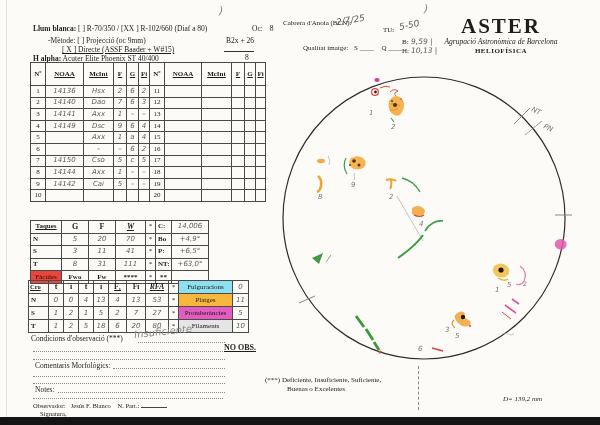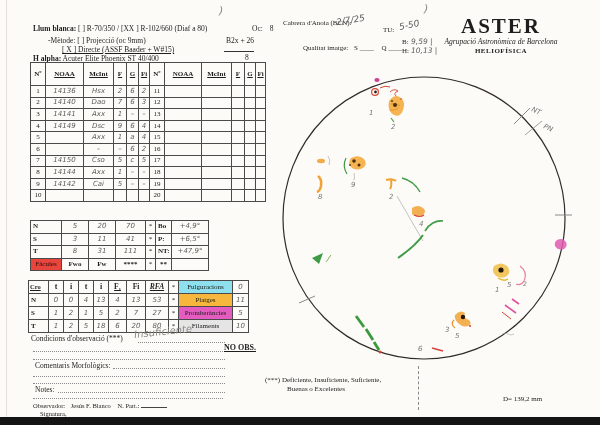--- a/index.html
+++ b/index.html
@@ -251,20 +251,29 @@
     <colgroup>
         <col style="width:31px">
         <col style="width:27px">
         <col style="width:27px">
         <col style="width:30px">
         <col style="width:10px">
         <col style="width:16px">
         <col style="width:37px">
       </colgroup>
     <tbody>
+        <tr style="height:12.6px;">
+      <th class="u" style="font-size:7px;">Taques</th>
+      <th style="font-size:8px;">G</th>
+      <th style="font-size:8px;">F</th>
+      <th class="u i" style="font-size:8px;">W</th>
+      <td>*</td>
+      <th style="text-align:left;padding-left:2px;">C:</th>
+      <td class="hwc">14,006</td>
+    </tr>
     <tr style="height:12.6px;">
       <th style="text-align:left;padding-left:2px;">N</th>
       <td class="hwc">5</td>
           <td class="hwc">20</td>
           <td class="hwc">70</td>
       <td>*</td>
       <th style="text-align:left;padding-left:2px;">Bo</th>
       <td class="hwc">+4,9°</td>
     </tr>
     <tr style="height:12.6px;">
@@ -276,21 +285,21 @@
       <th style="text-align:left;padding-left:2px;">P:</th>
       <td class="hwc">+6,5°</td>
     </tr>
     <tr style="height:12.6px;">
       <th style="text-align:left;padding-left:2px;">T</th>
       <td class="hwc">8</td>
           <td class="hwc">31</td>
           <td class="hwc">111</td>
       <td>*</td>
       <th style="text-align:left;padding-left:2px;">NT:</th>
-      <td class="hwc">+47,9°</td>
+      <td class="hwc">+63,0°</td>
     </tr>
     <tr style="height:12.6px;">
       <td class="lg bg-red">Fàcules</td>
       <th>Fwo</th>
       <th>Fw</th>
       <th>****</th>
       <td>*</td>
       <th>**</th>
       <td></td>
     </tr>
@@ -386,21 +395,21 @@
   <div class="abs" style="left:33px;top:402px;font-size:6.5px;">
     <span>Observador:</span>
     <span style="margin-left:4px;">Jesús F. Blanco</span>
     <span style="margin-left:5px;">N. Part.:</span>
     <span class="blank" style="width:26px;"></span>
   </div>
   <div class="abs" style="left:40px;top:410px;font-size:6.5px;">Signatura,</div>
 
   <div class="abs" style="left:265px;top:376px;font-size:7px;">(***) Deficiente, Insuficiente, Suficiente,</div>
   <div class="abs" style="left:287px;top:385px;font-size:7px;">Buenas o Excelentes</div>
-  <div class="abs" style="left:503px;top:395px;font-size:7px;">D= 139,2 mm</div>
+  <div class="abs" style="left:503px;top:395px;font-size:7px;font-style:italic;">D= 139,2 mm</div>
   <div class="abs" style="left:418px;top:366px;height:44px;width:0;border-left:1px dashed #8a8a8a;"></div>
 
   <svg style="position:absolute;left:274px;top:68px;" width="300" height="300" viewBox="0 0 300 300">
     <circle cx="150" cy="150" r="141" fill="none" stroke="#2e2b28" stroke-width="1.2"></circle>
 
     <line x1="281" y1="147" x2="298" y2="147" stroke="#8a8a8a" stroke-width="1"></line>
     <line x1="240" y1="56" x2="256" y2="40" stroke="#8a8a8a" stroke-width="1"></line>
     <line x1="251" y1="67" x2="268" y2="53" stroke="#8a8a8a" stroke-width="0.8"></line>
     <text class="svghw" x="257" y="43" transform="rotate(24 257 43)">NT</text>
     <text class="svghw" x="269" y="60" transform="rotate(24 269 60)">PN</text>

